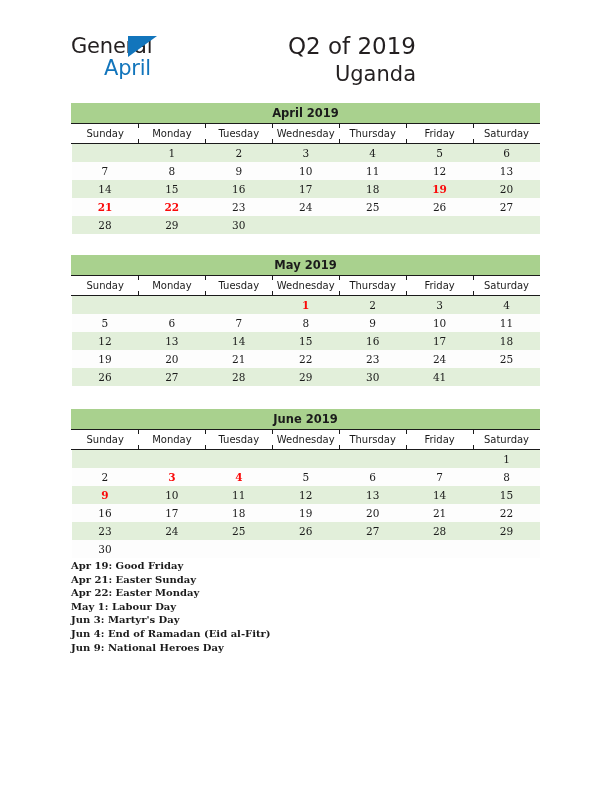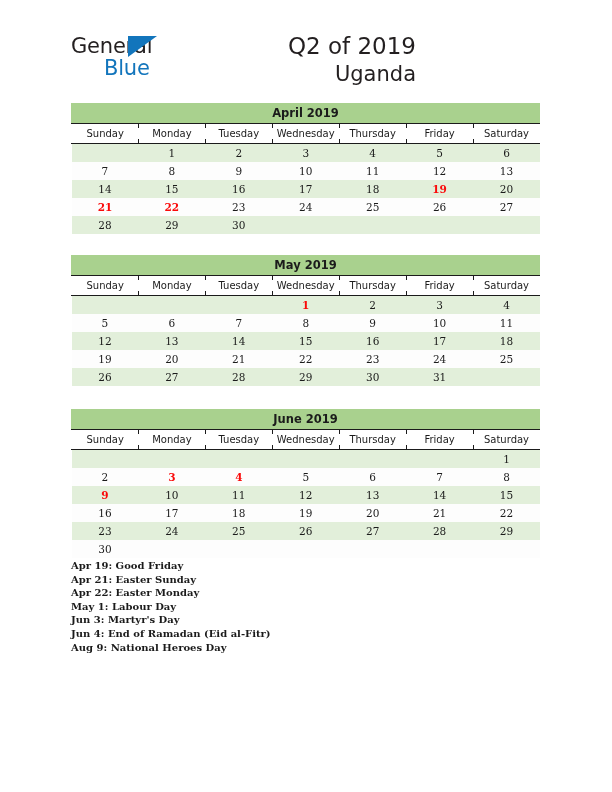--- a/index.html
+++ b/index.html
@@ -181,21 +181,21 @@
   }
 </style>
 </head>
 <body>
 
 <div class="page-header">
 
   <div class="logo">
     <span class="logo-general">General</span>
     <span class="logo-triangle"></span>
-    <span class="logo-blue">Blue</span>
+    <span class="logo-blue">April</span>
   </div>
 
   <div class="title-block">
     <div class="title-main">Q2 of 2019</div>
     <div class="title-sub">Uganda</div>
   </div>
 
 </div>
 
 <div id="months-root">
@@ -312,21 +312,21 @@
             <td>23</td>
             <td>24</td>
             <td>25</td>
           </tr>
           <tr class="shaded">
             <td>26</td>
             <td>27</td>
             <td>28</td>
             <td>29</td>
             <td>30</td>
-            <td>31</td>
+            <td>41</td>
             <td class="empty"></td>
           </tr>
         </tbody>
       </table>
     </div>
     <div class="month-block" style="top: 409px;">
       <div class="month-title">June 2019</div>
       <table class="cal">
         <thead>
           <tr>
@@ -399,14 +399,14 @@
     </div>
   </div>
 
 <div class="legend" id="legend-root" style="top: 559px;">
     <div class="legend-item">Apr 19: Good Friday</div>
     <div class="legend-item">Apr 21: Easter Sunday</div>
     <div class="legend-item">Apr 22: Easter Monday</div>
     <div class="legend-item">May 1: Labour Day</div>
     <div class="legend-item">Jun 3: Martyr's Day</div>
     <div class="legend-item">Jun 4: End of Ramadan (Eid al-Fitr)</div>
-    <div class="legend-item">Aug 9: National Heroes Day</div>
+    <div class="legend-item">Jun 9: National Heroes Day</div>
   </div>
 
 </body></html>

